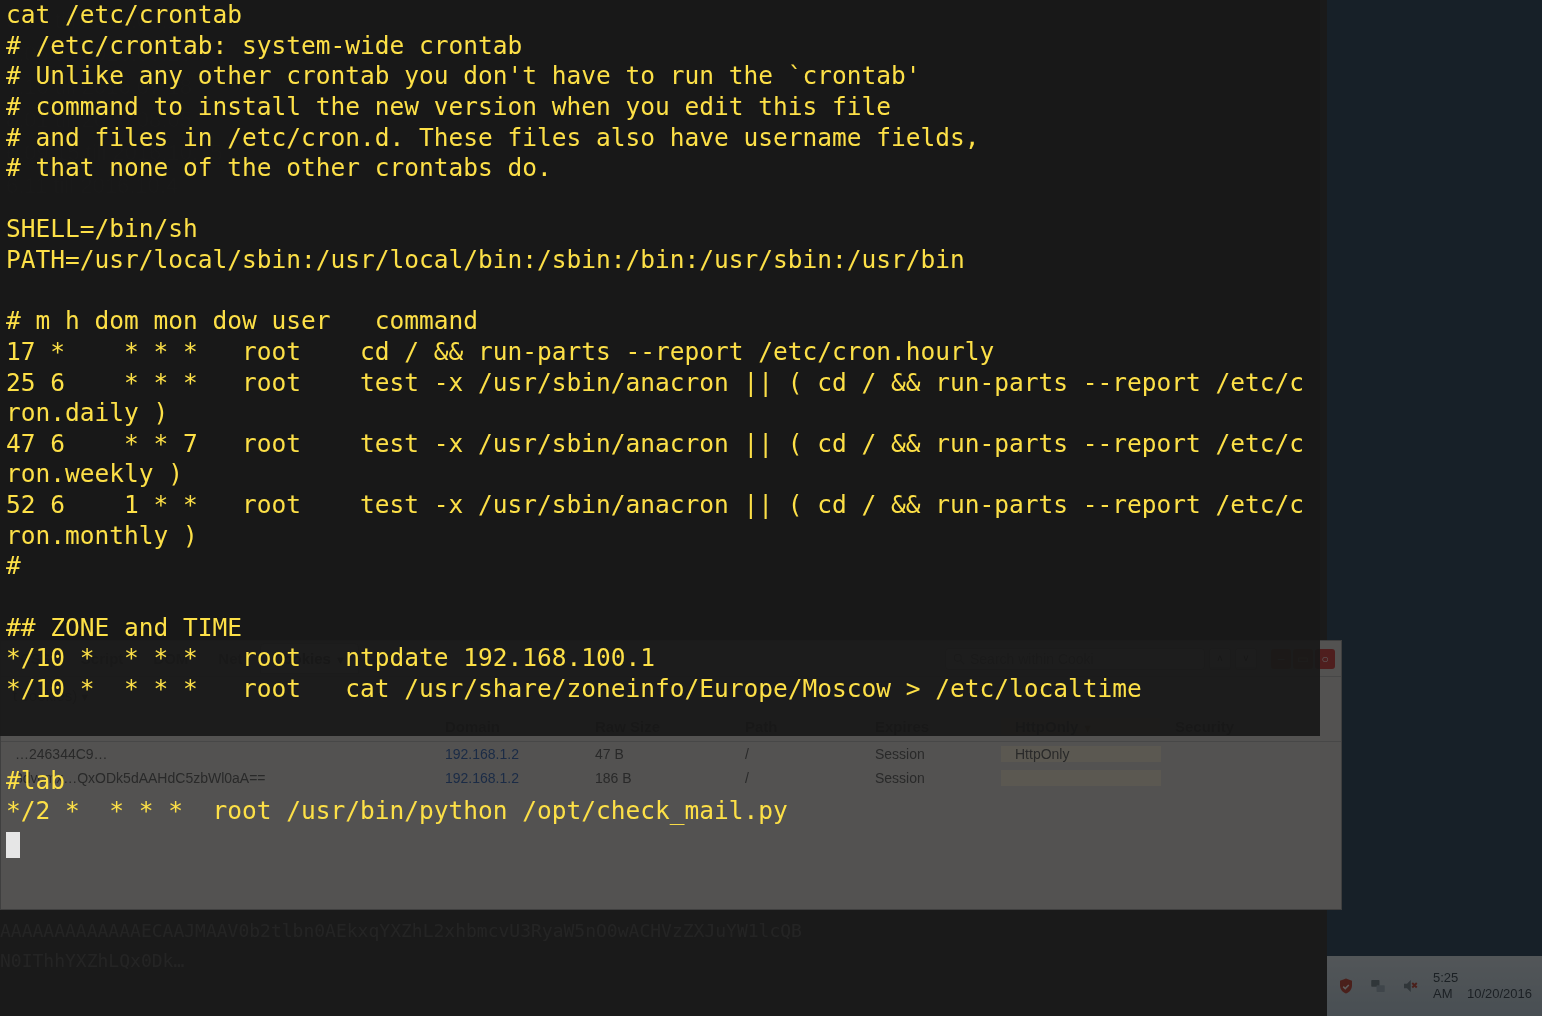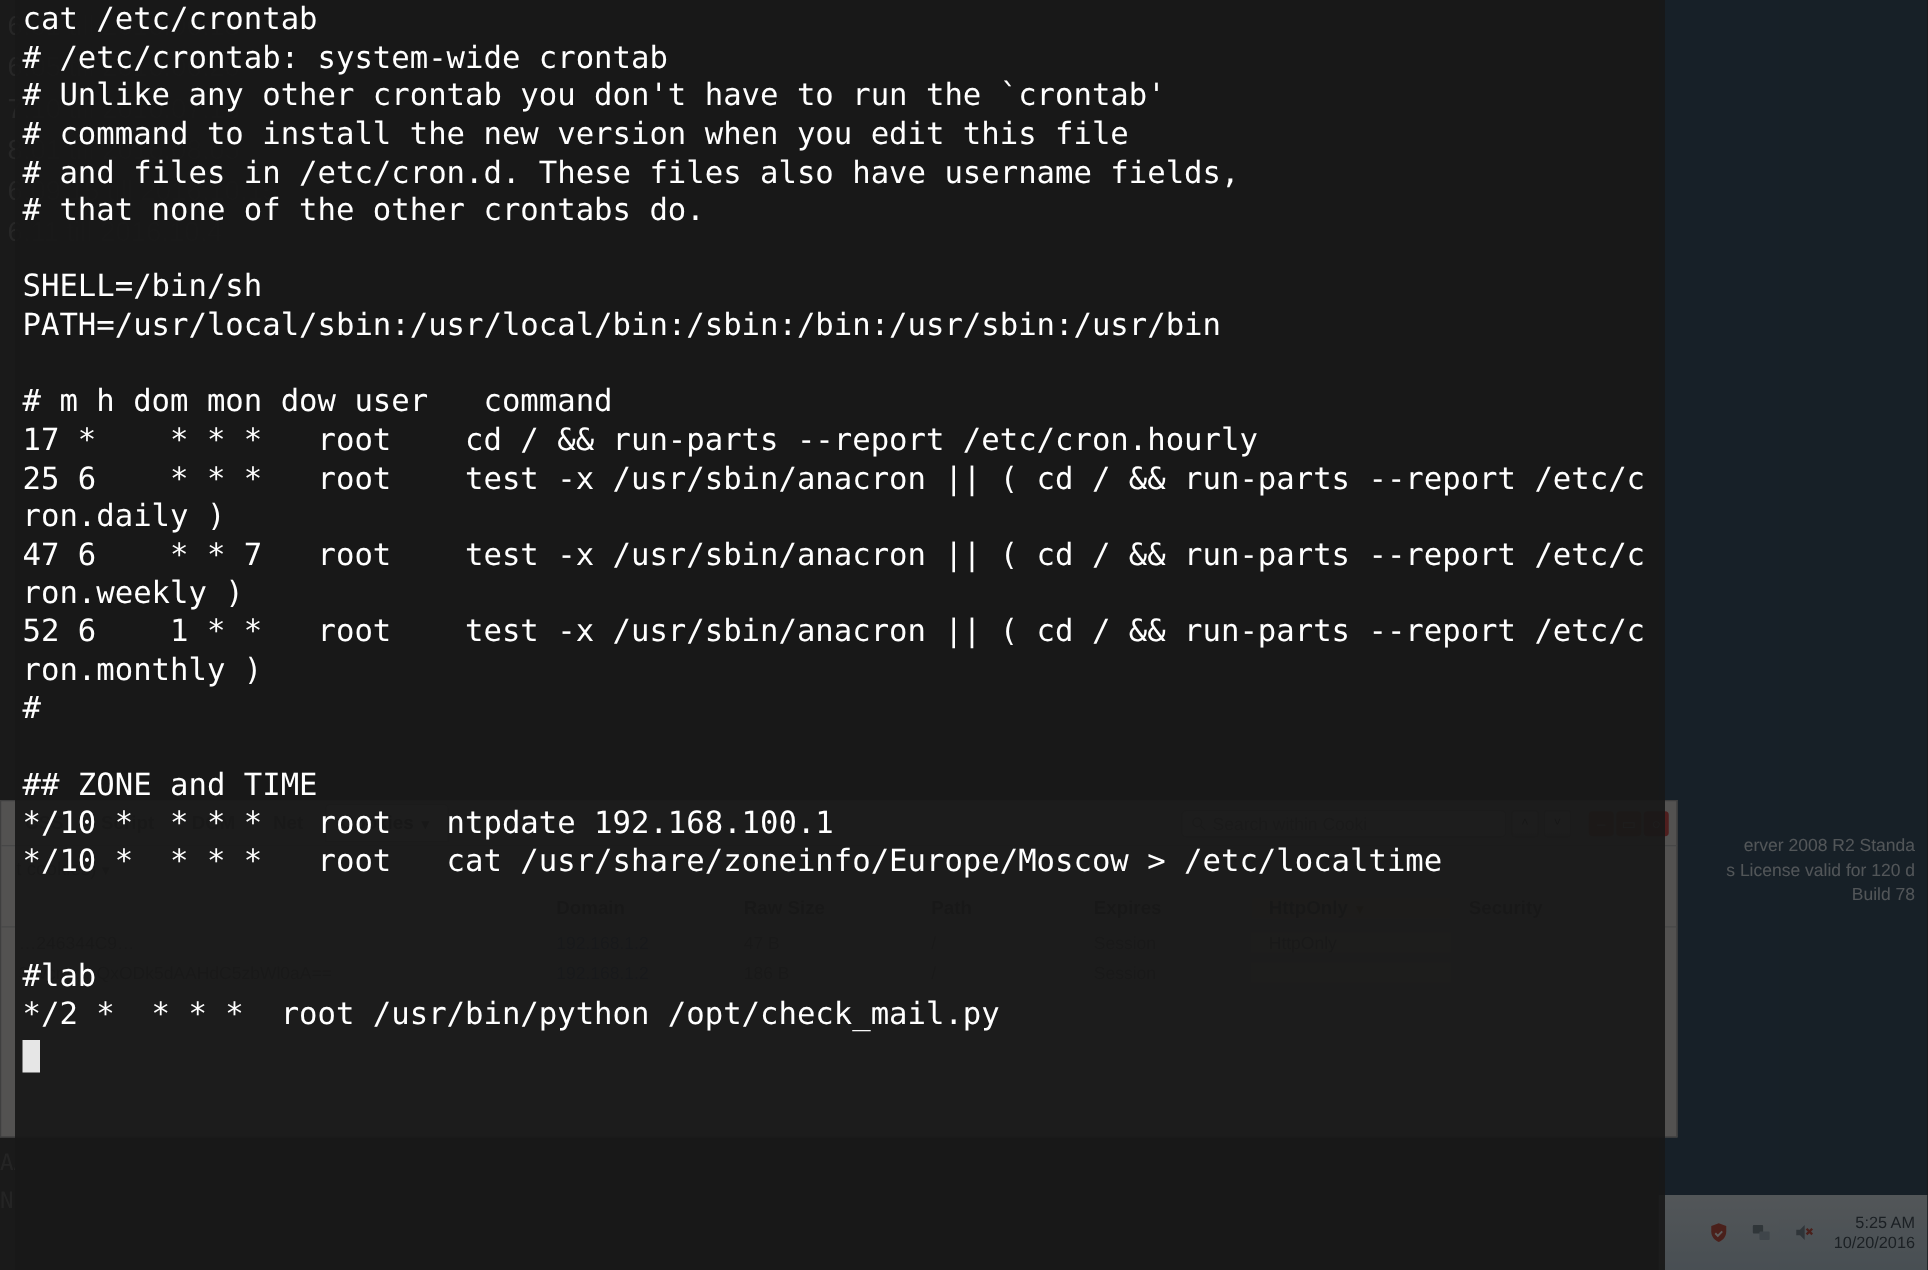--- a/index.html
+++ b/index.html
@@ -44,24 +44,24 @@
   .cookie-row { display:flex; font-size:14px; color:#555; padding:4px 0; }
   .cookie-row .cell { padding:0 14px; white-space:nowrap; overflow:hidden; text-overflow:ellipsis; }
   .cookie-row .cell.link { color:#2a5db0; }
   .cookie-row .bg-yellow { background:#f3ecd5; }
 
   
   .win-right { position:absolute; right:0; top:0; width:215px; height:100%; background:#1d3a52; }
   .win-info { position:absolute; bottom:290px; right:10px; width:200px; text-align:right; color:#d8e3ec; font-size:14px; line-height:1.4; }
   .win-tray { position:absolute; bottom:0; right:0; left:0; height:60px; background:linear-gradient(#d8e4ec,#b9cddb); display:flex; align-items:center; justify-content:flex-end; padding:0 10px; gap:14px; }
   .tray-icon { width:20px; height:20px; display:flex; align-items:center; justify-content:center; font-size:16px; }
-  .tray-time { display:flex; flex-direction:column; align-items:flex-end; font-size:13px; color:#2b3a46; line-height:1.25; }
-
-  
-  .terminal { position:absolute; top:0; left:12px; width:1320px; height:1016px; background:rgba(24,24,24,0.92); color:#ffffff; font-family:"DejaVu Sans Mono","Liberation Mono",Menlo,Consolas,monospace; font-size:24.5px; line-height:1.25; padding:0 6px 6px 6px; white-space:pre-wrap; word-break:break-all; }
+  .tray-time { display:flex; flex-direction:row; align-items:flex-end; font-size:13px; color:#2b3a46; line-height:1.25; }
+
+  
+  .terminal { position:absolute; top:0; left:0; width:1320px; height:736px; background:rgba(24,24,24,0.92); color:#fde047; font-family:"DejaVu Sans Mono","Liberation Mono",Menlo,Consolas,monospace; font-size:24.5px; line-height:1.25; padding:0 6px 6px 6px; white-space:pre-wrap; word-break:break-all; }
   .terminal .cursor { display:inline-block; width:14px; height:26px; background:#e6e6e6; vertical-align:bottom; }
 
   
   .faint-lines { position:absolute; top:0; left:0; color:#7a7a7a; font-size:22px; font-family:sans-serif; line-height:1.5; padding:4px 6px; opacity:0.5; }
 
   
   .bgstr { position:absolute; left:0; font-family:monospace; font-size:18px; color:#6a6a6a; opacity:0.5; white-space:nowrap; overflow:hidden; width:1200px; }
 </style>
 </head>
 <body>
@@ -72,25 +72,20 @@
     <div class="faint-lines">
       <div>6.01 till 2016.06.18</div>
       <div>6.05 till 2016.06.20</div>
       <div>7.10 till 2016.07.18</div>
       <div>8.01 till 2016.08.05</div>
       <div>6.09.15 till 2016.10.15</div>
       <div>6.11 till 2016.10.4</div>
     </div>
 
     <div class="win-right">
-      <div class="win-info">
-        <div>erver 2008 R2 Standa</div>
-        <div>s License valid for 120 d</div>
-        <div>Build 78</div>
-      </div>
       <div class="win-tray">
         <span class="tray-icon">
           <svg viewBox="0 0 24 24" width="18" height="18">
               <path fill="#c0392b" d="M12 2l8 3v6c0 5-3.4 9.7-8 11-4.6-1.3-8-6-8-11V5l8-3z"></path>
               <path fill="#fff" d="M9 12l2 2 4-4 1.4 1.4L11 17l-3.4-3.4z"></path>
             </svg>
         </span>
         <span class="tray-icon">
           <svg viewBox="0 0 24 24" width="18" height="18">
               <rect x="3" y="4" width="11" height="9" fill="#6b7d88" rx="1"></rect>

